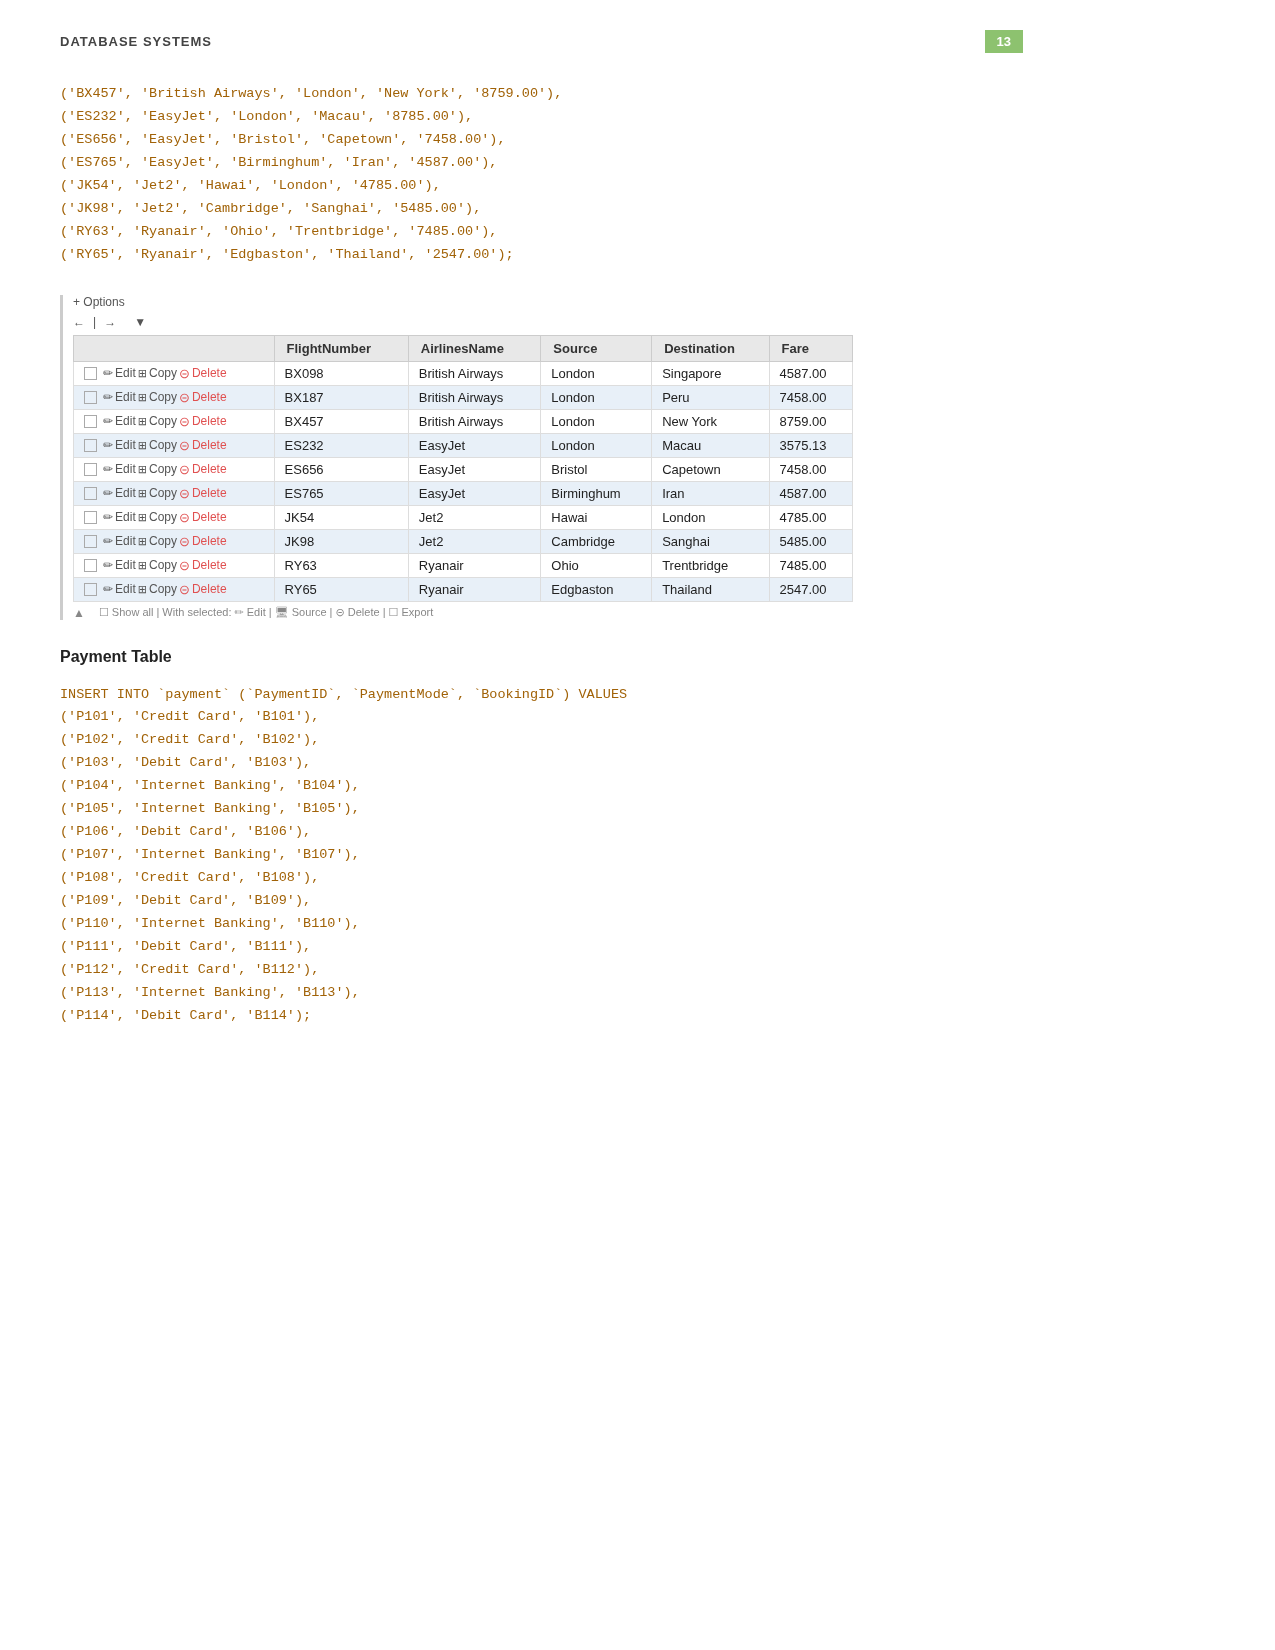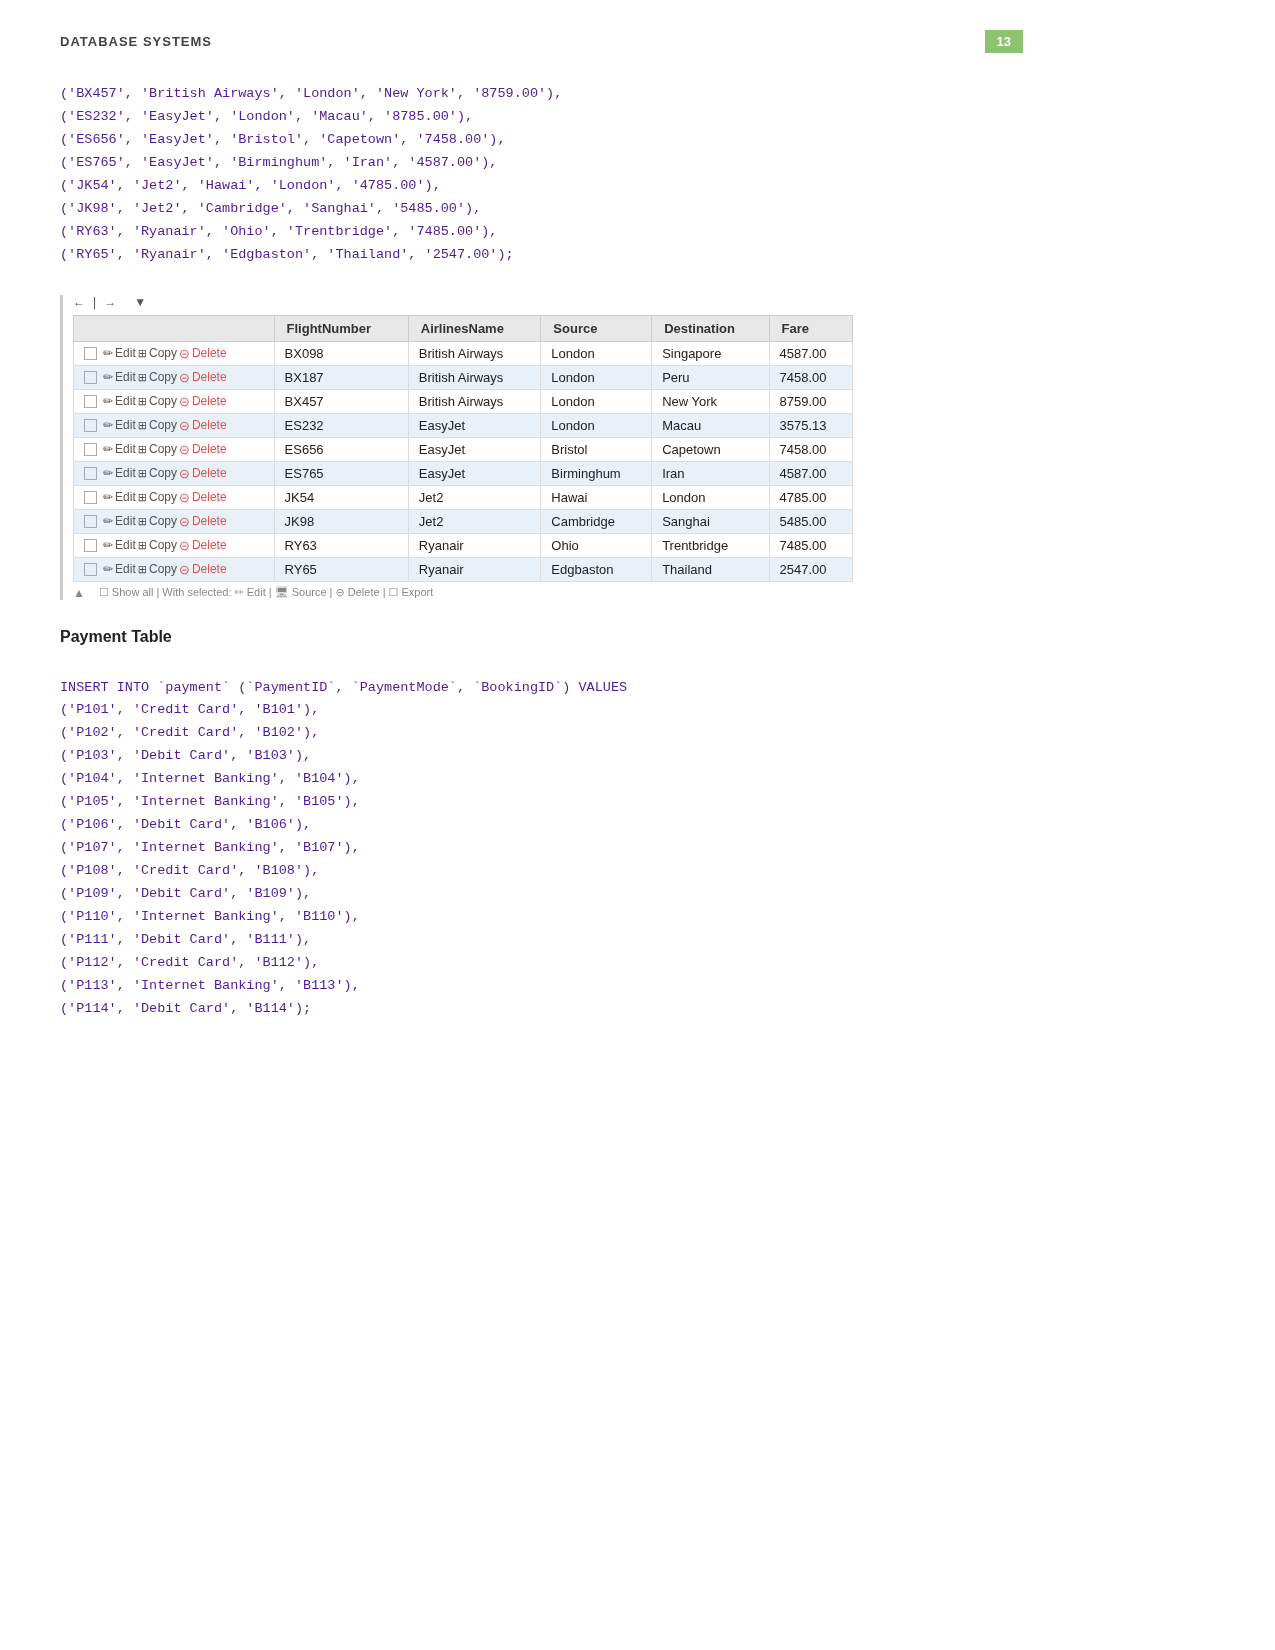--- a/index.html
+++ b/index.html
@@ -42,21 +42,21 @@
       font-weight: bold;
       padding: 4px 12px;
       min-width: 36px;
       text-align: left;
     }
 
     
     .code-block {
       font-family: 'Courier New', Courier, monospace;
       font-size: 13.5px;
-      color: #4c1d95;
+      color: #a16207;
       background: #fff;
       line-height: 1.7;
       margin-bottom: 28px;
       white-space: pre;
     }
 
     
     .table-container {
       border-left: 3px solid #ccc;
       padding-left: 10px;
@@ -169,21 +169,21 @@
       display: flex;
       align-items: center;
       gap: 6px;
     }
 
     
     .section-heading {
       font-size: 16px;
       font-weight: bold;
       color: #222;
-      margin-bottom: 31px;
+      margin-bottom: 18px;
       margin-top: 10px;
     }
   </style>
 </head>
 <body>
 
 <div class="page">
 
   <div class="header">
     <span class="header-title">DATABASE SYSTEMS</span>
@@ -193,20 +193,21 @@
   <div class="code-block" id="insert-sql-container">('BX457', 'British Airways', 'London', 'New York', '8759.00'),
 ('ES232', 'EasyJet', 'London', 'Macau', '8785.00'),
 ('ES656', 'EasyJet', 'Bristol', 'Capetown', '7458.00'),
 ('ES765', 'EasyJet', 'Birminghum', 'Iran', '4587.00'),
 ('JK54', 'Jet2', 'Hawai', 'London', '4785.00'),
 ('JK98', 'Jet2', 'Cambridge', 'Sanghai', '5485.00'),
 ('RY63', 'Ryanair', 'Ohio', 'Trentbridge', '7485.00'),
 ('RY65', 'Ryanair', 'Edgbaston', 'Thailand', '2547.00');</div>
 
   <div class="table-container">
+    <div class="table-options">+ Options</div>
 
     <div class="toolbar-row">
       <span>←</span>
       <span>|</span>
       <span>→</span>
       <span style="margin-left: 10px;">▼</span>
     </div>
 
     <table class="data-table">
       <thead>

